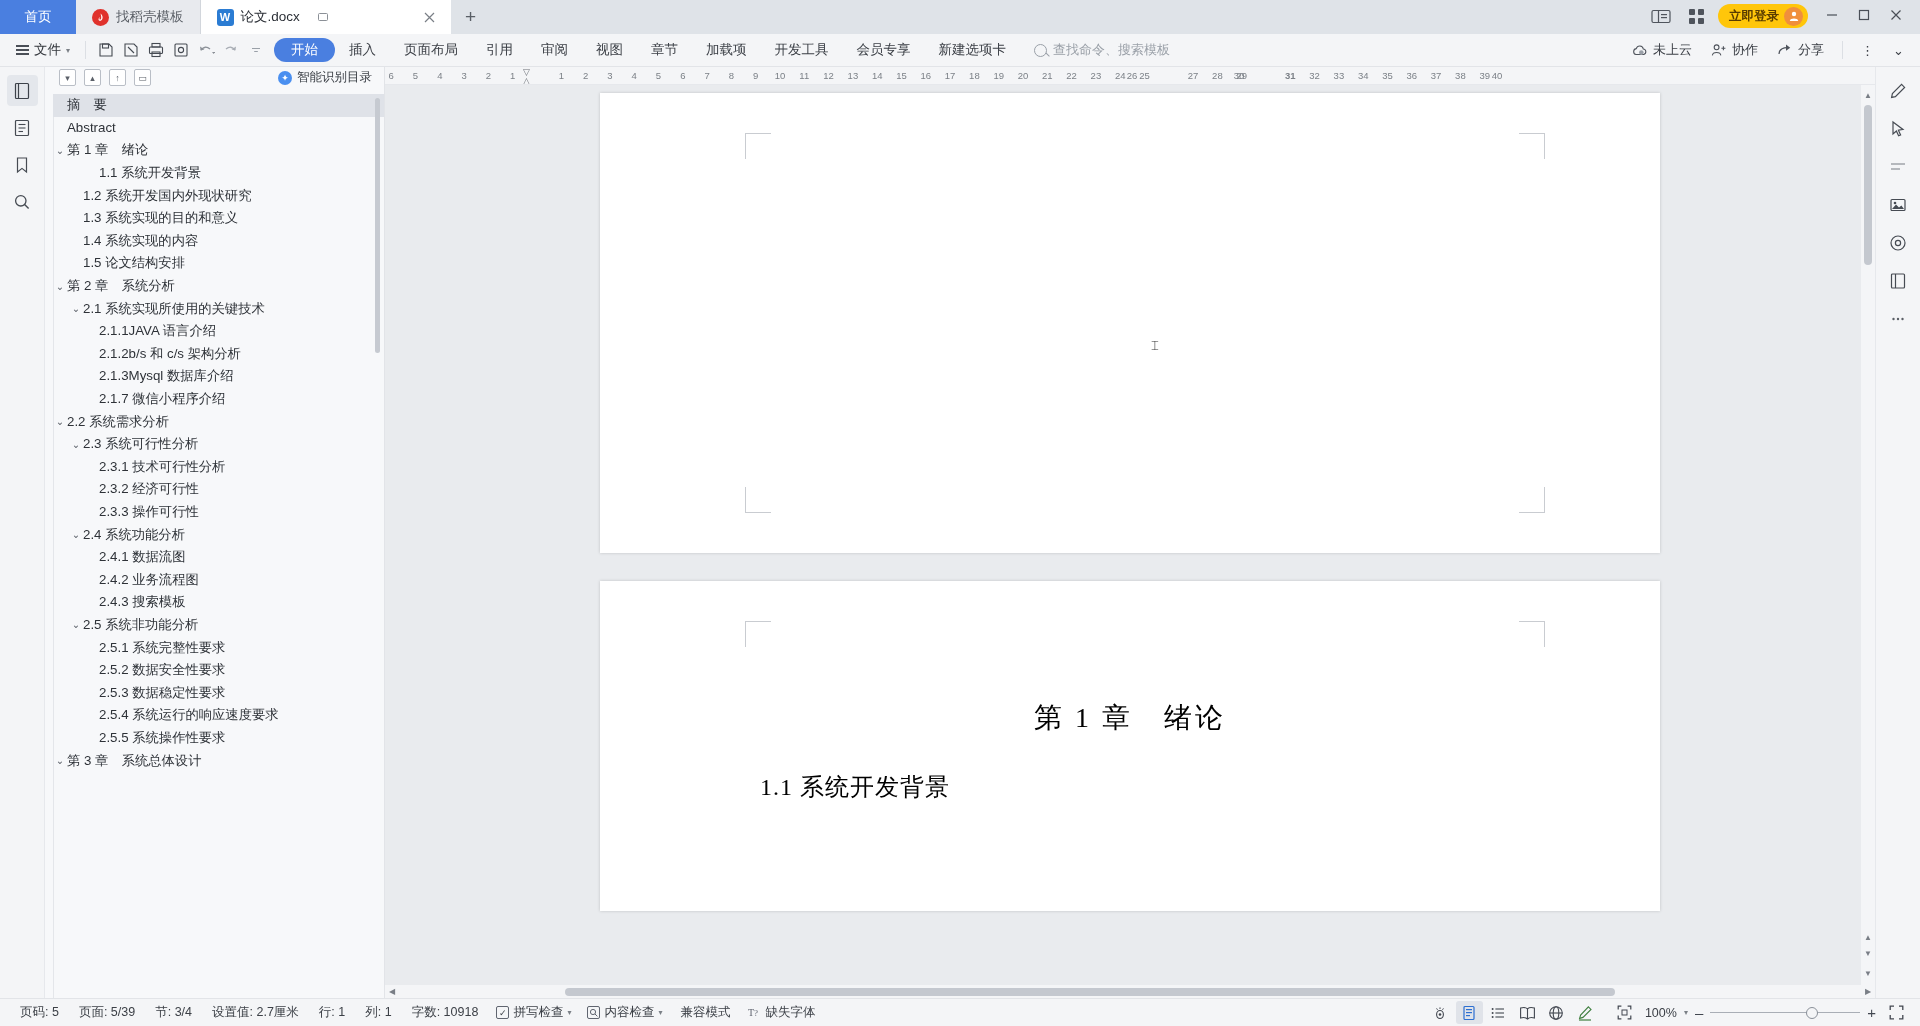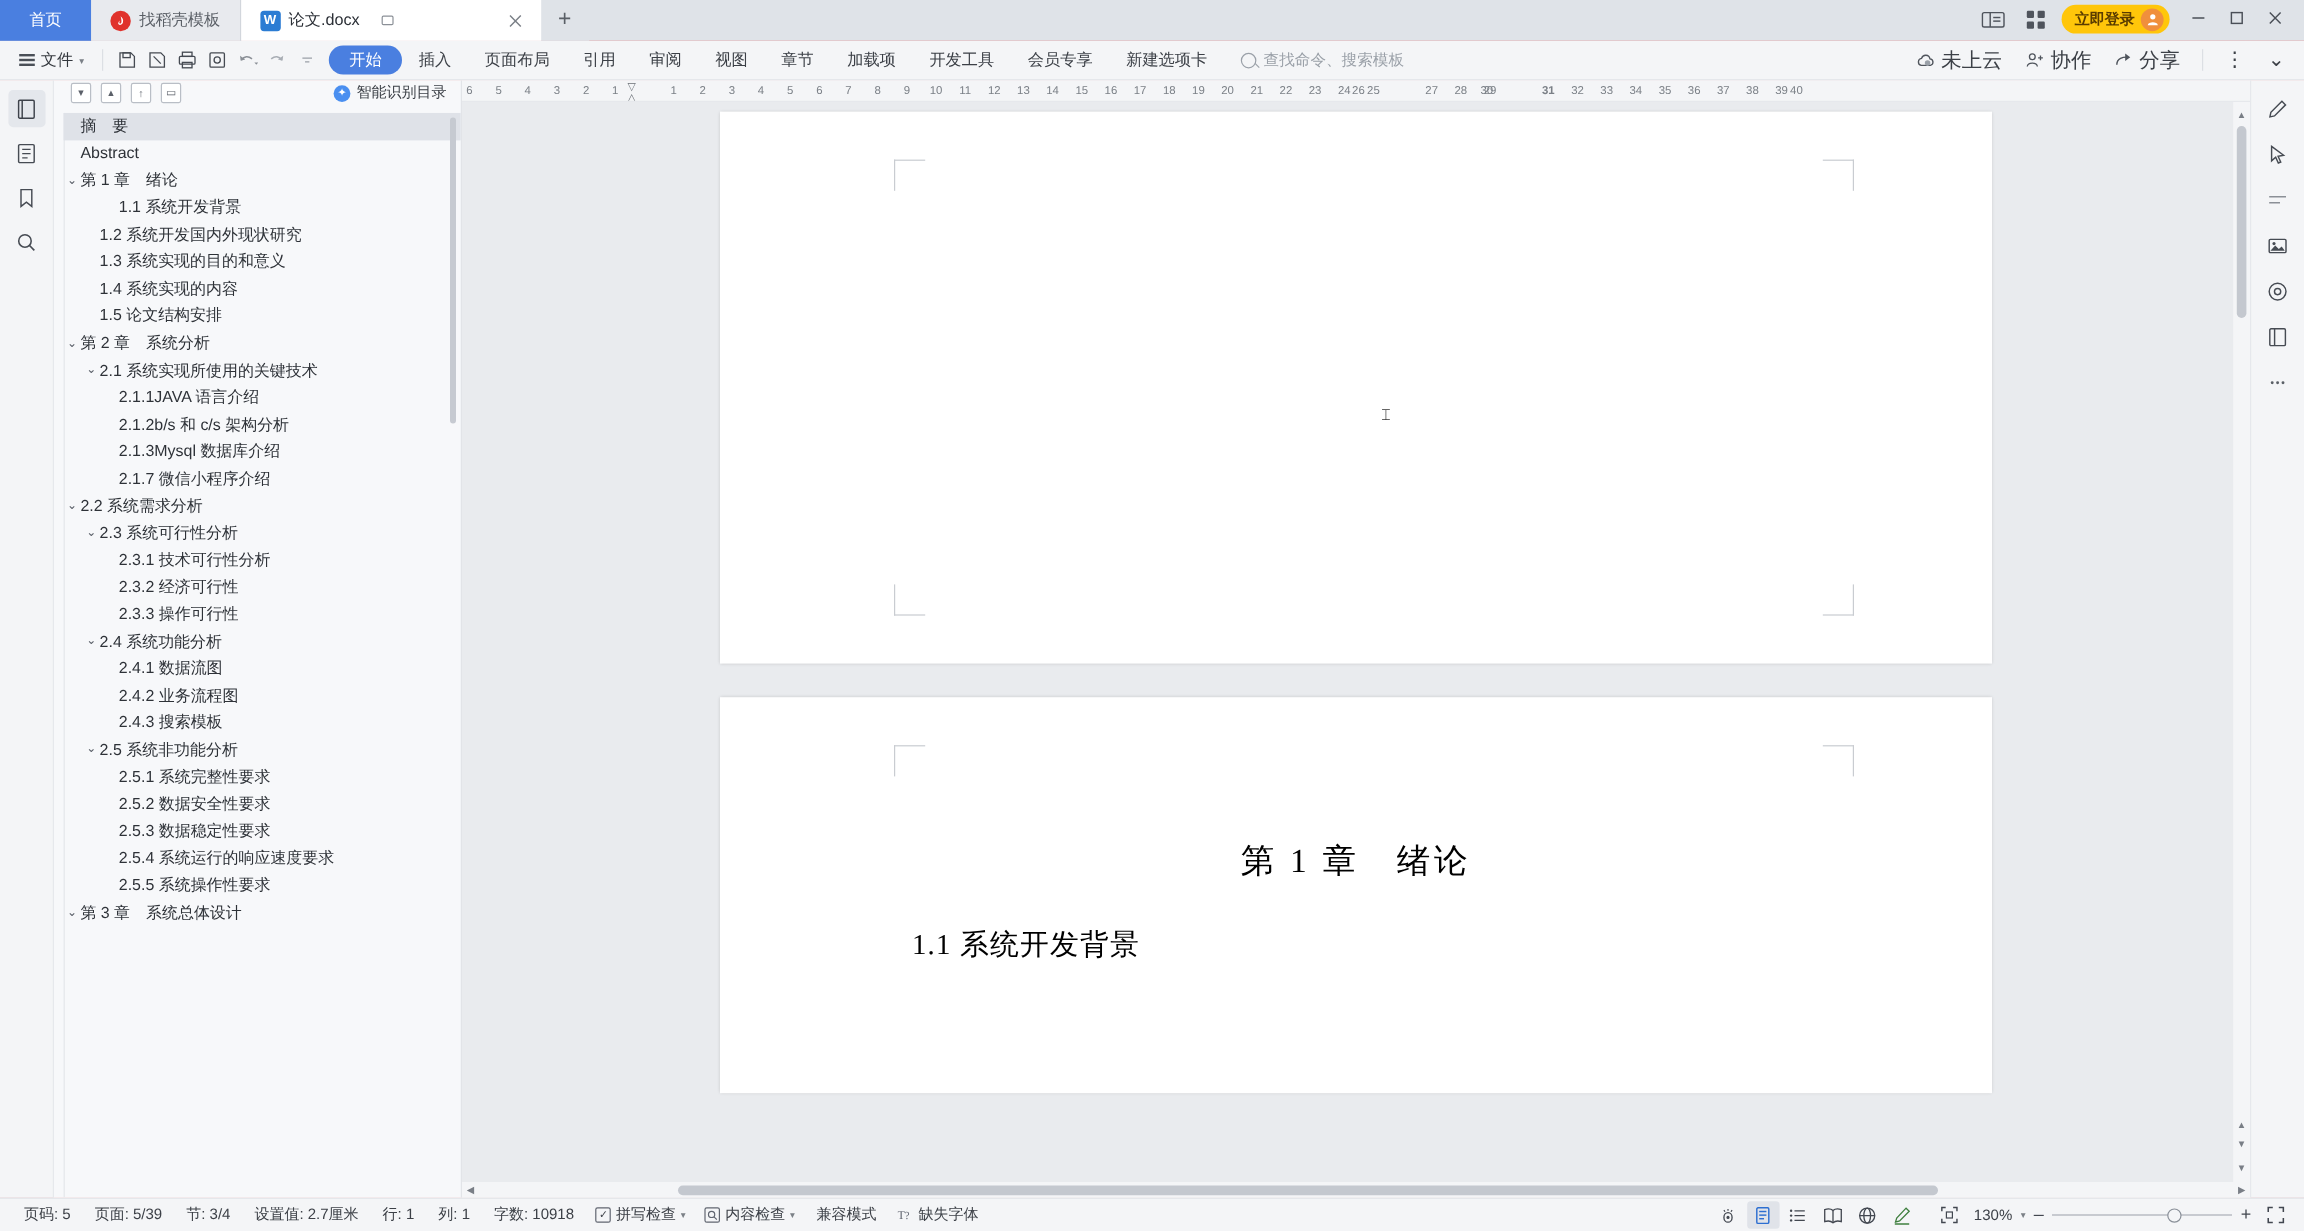--- a/index.html
+++ b/index.html
@@ -2,21 +2,21 @@
 <html><head>
 <meta charset="utf-8">
 <style>
   * { margin:0; padding:0; box-sizing:border-box; }
   html,body { width:1920px; height:1026px; overflow:hidden; }
   body {
     font-family:"Liberation Sans","DejaVu Sans",sans-serif;
     font-size:13px; color:#333; background:#f2f3f5;
     -webkit-font-smoothing:antialiased;
   }
-  .app { width:1920px; height:1026px; display:flex; flex-direction:column; background:#ef4444;justify-content:space-between; }
+  .app { width:1920px; height:1026px; display:flex; flex-direction:column; background:#fdba74;justify-content:space-between; }
 
   
   .tabbar { height:34px; background:#dfe3e8; display:flex; align-items:flex-end; position:relative; }
   .tab { height:34px; display:flex; align-items:center; gap:7px; padding:0 16px; font-size:13.5px; position:relative; cursor:default; }
   .tab-home { background:#4a7fe0; color:#fff; width:76px; justify-content:center; font-size:13.5px; }
   .tab-inactive { background:#e8eaee; color:#5a5f66; border-right:1px solid #d2d6dc; }
   .tab-active { background:#fff; color:#2b2f36; min-width:250px; }
   .tab-icon { width:17px; height:17px; border-radius:3px; display:inline-flex; align-items:center; justify-content:center; color:#fff; font-size:11px; font-weight:bold; flex:none; }
   .icon-docer { background:#e0322c; border-radius:50%; }
   .icon-w { background:#2b7cd3; }
@@ -38,21 +38,21 @@
   .caret { font-size:8px; color:#7b8087; }
   .r-sep { width:1px; height:18px; background:#dcdfe4; margin:0 7px; }
   .qa { width:25px; height:25px; display:flex; align-items:center; justify-content:center; color:#454a52; }
   .r-tabs { display:flex; align-items:center; gap:0; margin-left:6px; }
   .r-tab { padding:0 14px; height:24px; line-height:24px; font-size:13.5px; color:#3c4047; border-radius:12px; }
   .r-tab.sel { background:#4a7fe0; color:#fff; padding:0 17px; }
   .r-search { display:flex; align-items:center; gap:6px; margin-left:14px; color:#9aa0a8; font-size:13px; }
   .mag { width:13px; height:13px; border:1.4px solid #9aa0a8; border-radius:50%; position:relative; flex:none; }
   .mag::after { content:""; position:absolute; width:5px; height:1.4px; background:#9aa0a8; transform:rotate(45deg); right:-4px; bottom:0px; }
   .ribbon-right { margin-left:auto; display:flex; align-items:center; gap:3px; }
-  .rr-item { display:flex; align-items:center; gap:5px; padding:0 8px; height:25px; font-size:17px; color:#3c4047; }
+  .rr-item { display:flex; align-items:center; gap:5px; padding:0 8px; height:25px; font-size:13px; color:#3c4047; }
 
   
   .main { flex:1; display:flex; min-height:0; background:#f4f5f7; }
 
   
   .rail { width:45px; background:#f4f5f7; display:flex; flex-direction:column; align-items:center; padding-top:8px; gap:6px; border-right:1px solid #e6e8ec; }
   .rail-btn { width:31px; height:31px; display:flex; align-items:center; justify-content:center; border-radius:4px; color:#464b53; }
   .rail-btn.active { background:#e4e7ec; }
 
   
@@ -705,21 +705,21 @@
           </svg>
       </div>
 
       <div class="zoomgrp">
         <span class="vbtn">
           <svg width="15" height="15" viewBox="0 0 15 15">
               <path d="M1.2 4.4 V1.2 H4.4 M10.6 1.2 H13.8 V4.4 M13.8 10.6 V13.8 H10.6 M4.4 13.8 H1.2 V10.6" fill="none" stroke="#424750" stroke-width="1.2"></path>
               <rect x="5" y="5" width="5" height="5" fill="none" stroke="#424750" stroke-width="1"></rect>
             </svg>
         </span>
-        <span>130%</span>
+        <span>100%</span>
         <span class="caret">▾</span>
         <span style="font-size:15px;color:#424750;">–</span>
         <span class="slider">
           <span class="slider-track"></span>
           <span class="slider-knob"></span>
         </span>
         <span style="font-size:15px;color:#424750;">+</span>
         <span class="vbtn">
           <svg width="15" height="15" viewBox="0 0 15 15">
               <path d="M1.2 5 V1.2 H5 M10 1.2 H13.8 V5 M13.8 10 V13.8 H10 M5 13.8 H1.2 V10" fill="none" stroke="#424750" stroke-width="1.3"></path>

